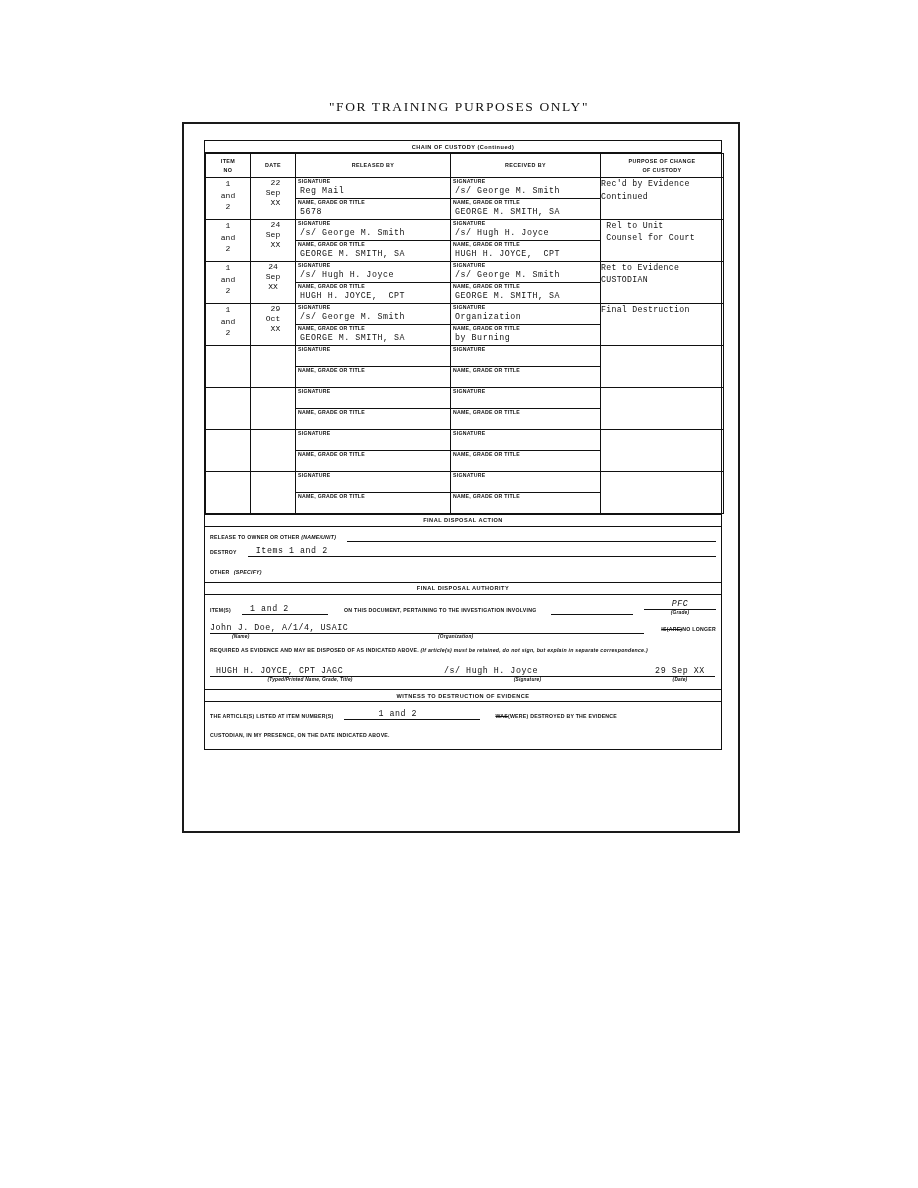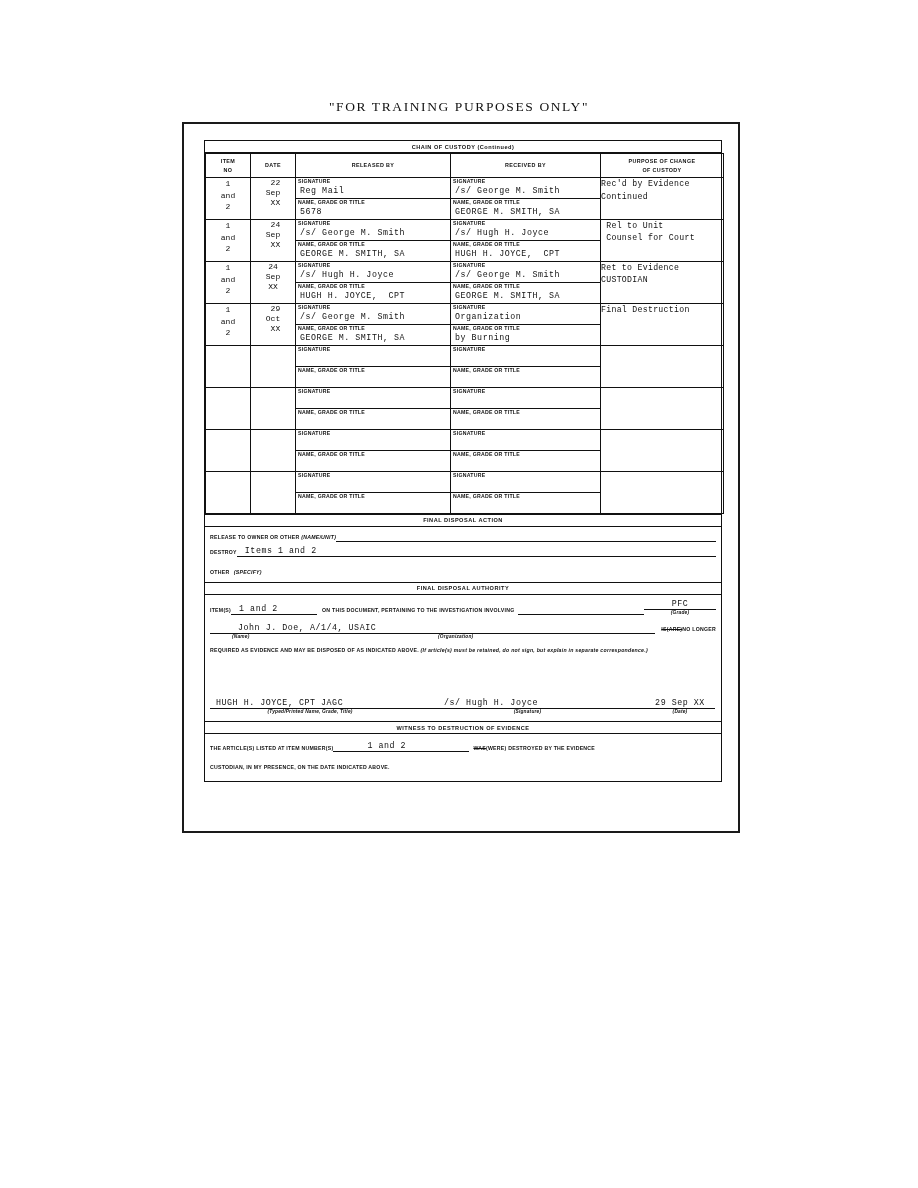--- a/index.html
+++ b/index.html
@@ -146,20 +146,21 @@
 
   
   .sect{ border-top:1.5px solid #111; }
   .rowline{
     position:relative;
     padding:3px 5px 2px 5px;
   }
   .inlineflex{
     display:flex;
     align-items:flex-end;
+    gap:11px;
   }
   .grow{ flex:1 1 auto; position:relative; }
   .underline{
     border-bottom:1px solid #111;
     height:11px;
     position:relative;
   }
   .underline .val{
     position:absolute;
     left:8px; bottom:1px;
@@ -532,49 +533,49 @@
           <span>ITEM(S)</span>
         </div>
         <div class="underline" style="width:86px;">
           <span class="val hand">1 and 2</span>
         </div>
         <div class="lbl" style="white-space:nowrap;padding:0 3px 1px 5px;">
           <span>ON THIS DOCUMENT, PERTAINING TO THE INVESTIGATION INVOLVING</span>
         </div>
         <div class="grow underline"></div>
         <div style="width:72px;position:relative;">
-          <div class="underline" style="text-align:center;">
+          <div class="underline" style="text-align:center;font-style:italic;">
             <span class="hand" style="position:absolute;left:0;right:0;bottom:1px;text-align:center;">PFC</span>
           </div>
           <div class="tinycap">(Grade)</div>
         </div>
       </div>
 
       <div class="rowline" style="padding-top:5px;padding-bottom:0;">
         <div class="inlineflex">
           <div class="grow underline" style="height:13px;">
-            <span class="val hand" style="left:28px;">John J. Doe, A/1/4, USAIC</span>
+            <span class="val hand" style="left:0;">John J. Doe, A/1/4, USAIC</span>
           </div>
           <div class="lbl" style="white-space:nowrap;padding:0 0 1px 6px;">
             <span class="strike">IS(ARE)</span><span>NO LONGER</span>
           </div>
         </div>
         <div style="position:relative;height:8px;">
           <div class="tinycap" style="position:absolute;left:22px;top:0;">(Name)</div>
           <div class="tinycap" style="position:absolute;left:228px;top:0;">(Organization)</div>
         </div>
       </div>
 
       <div class="para">
         <span>REQUIRED AS EVIDENCE AND MAY BE DISPOSED OF AS INDICATED ABOVE.</span>
         <span class="it">(If article(s) must be retained, do not sign, but explain in separate correspondence.)</span>
       </div>
 
       <div class="sig3" style="padding-top:6px;">
-        <div style="width:200px;margin-top:32px;">
+        <div style="width:200px;">
           <div class="underline">
             <span class="val hand" style="left:6px;">HUGH H. JOYCE, CPT JAGC</span>
           </div>
           <div class="tinycap">(Typed/Printed Name, Grade, Title)</div>
         </div>
         <div style="width:0px;"></div>
         <div style="flex:1 1 auto;">
           <div class="underline">
             <span class="val hand" style="left:34px;">/s/ Hugh H. Joyce</span>
           </div>

